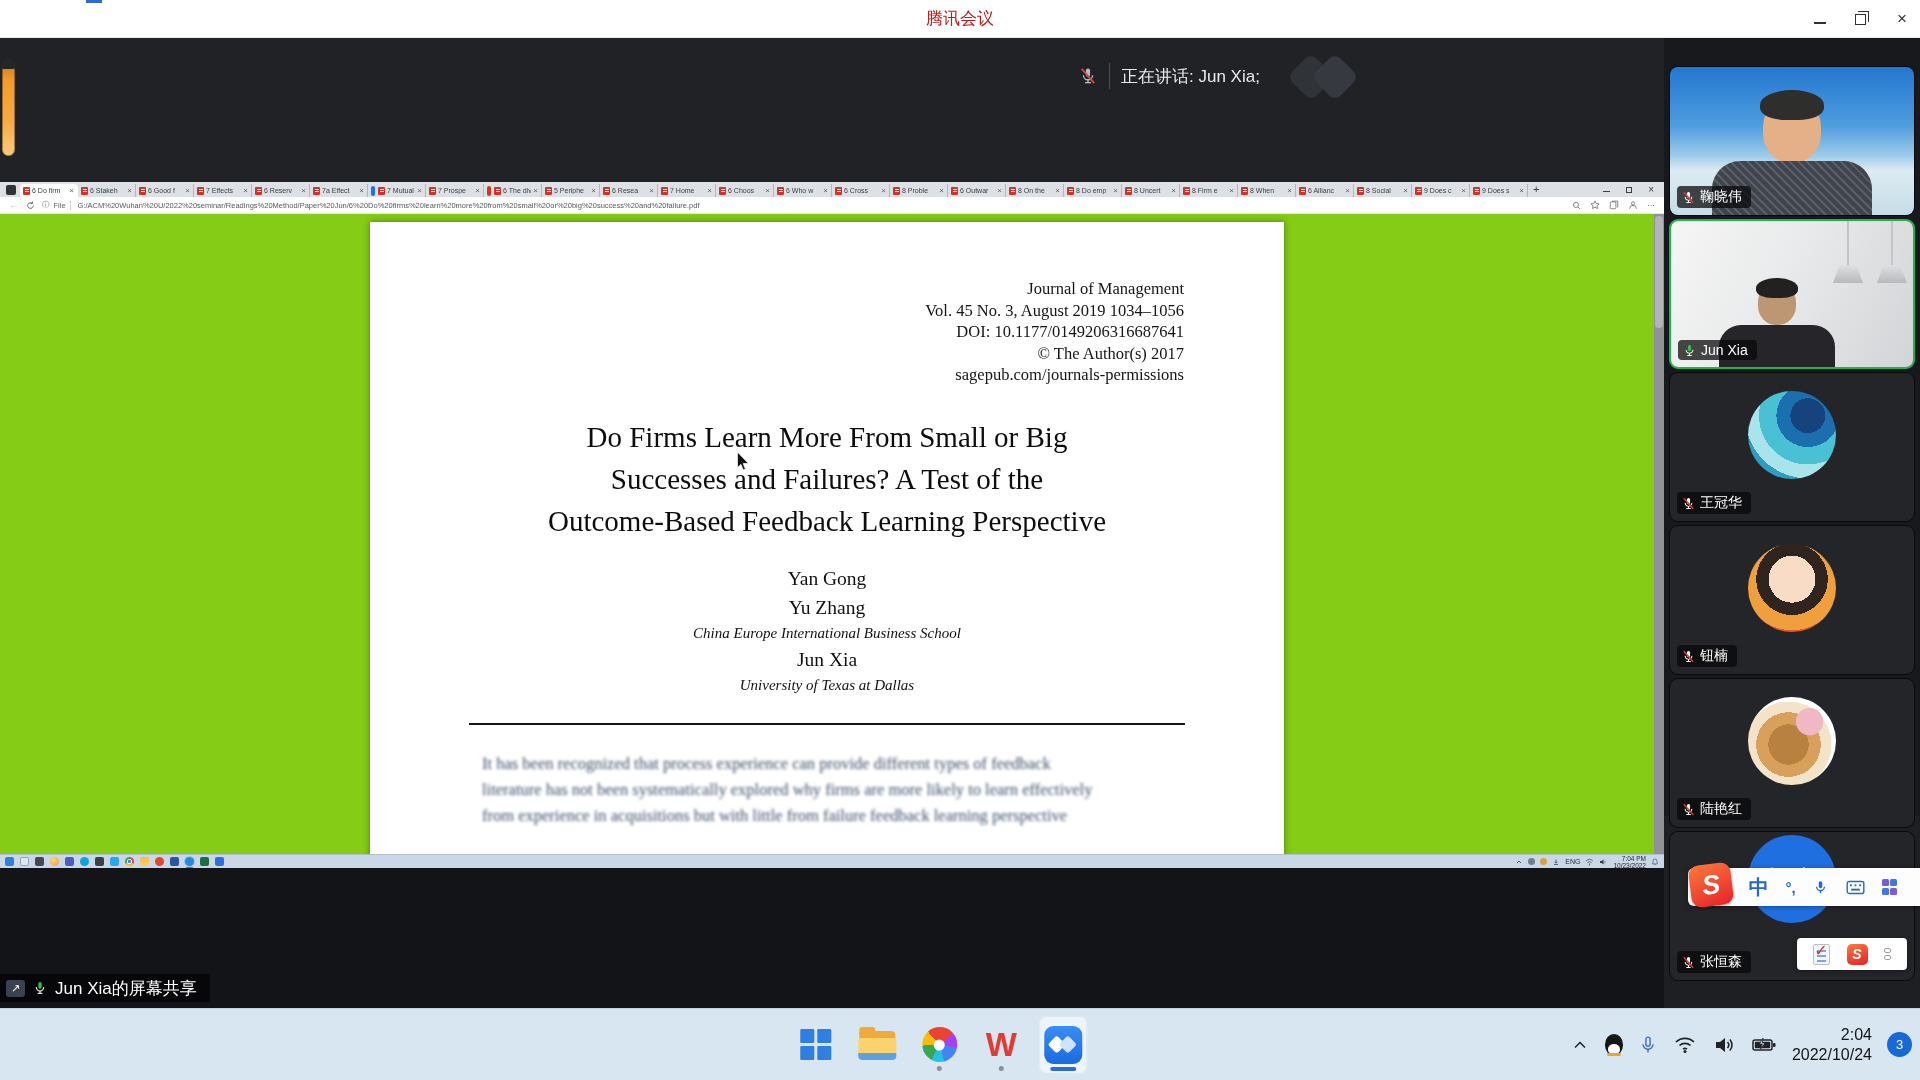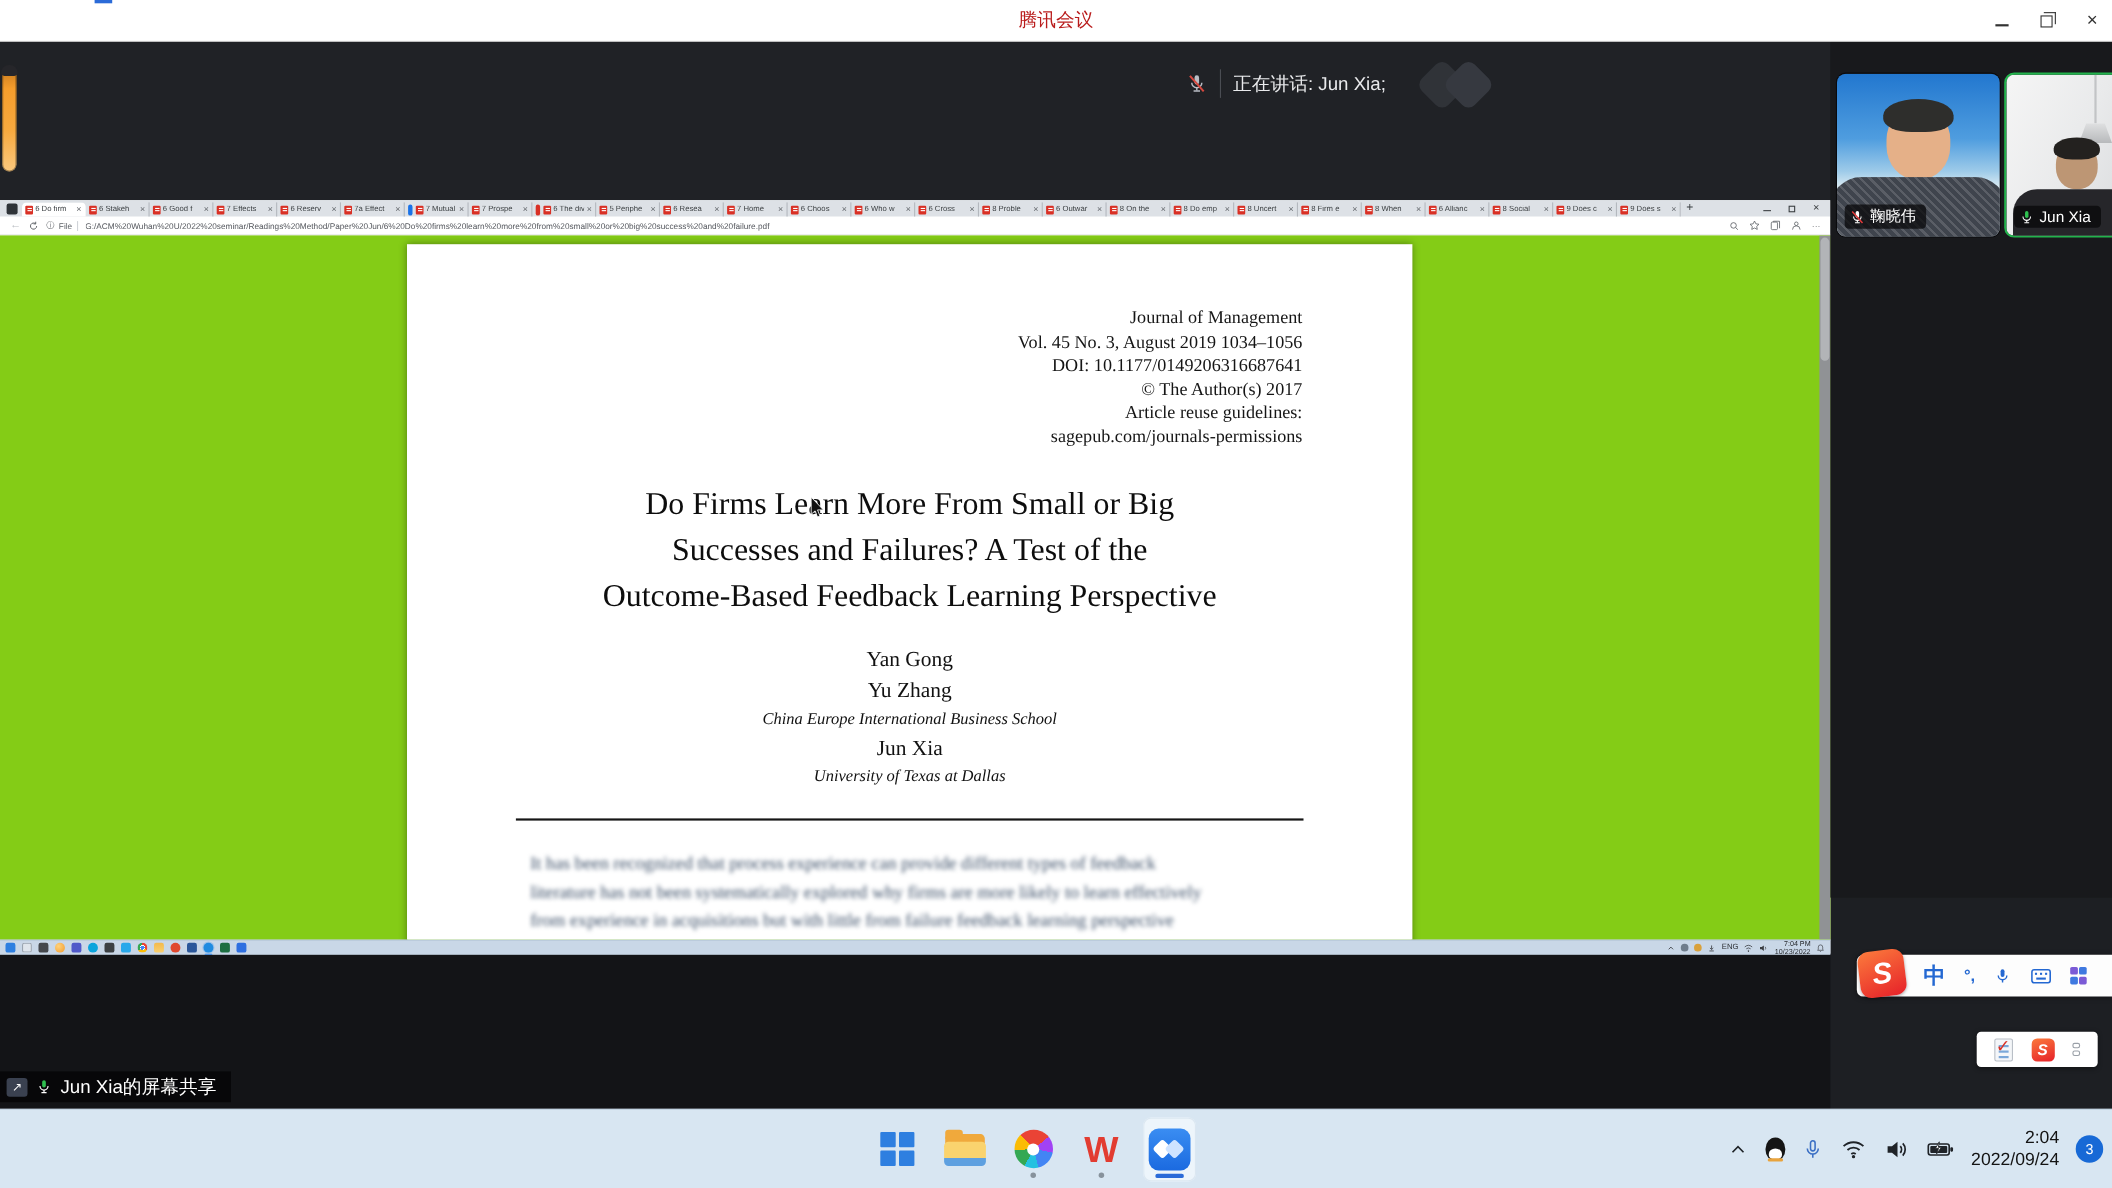--- a/index.html
+++ b/index.html
@@ -80,21 +80,21 @@
 .s-ico.active::after{content:"";position:absolute;left:1px;right:1px;bottom:-2px;height:1.5px;background:#2e7fe0;border-radius:1px}
 .s-tray{margin-left:auto;display:flex;align-items:center;gap:5px;color:#2a2d31;font-size:7px}
 .s-clock{font-size:6.5px;line-height:7px;text-align:right;color:#26282c}
 .s-tray svg{display:block}
 
 
 .share-label{position:absolute;left:0;top:936px;height:28px;background:rgba(6,6,8,.88);display:flex;align-items:center;gap:7px;padding:0 13px 0 6px;color:#fff;font-size:17px;z-index:6}
 .share-screen-ico{width:19px;height:17px;background:#3a4150;border-radius:3px;color:#fff;font-size:11px;display:flex;align-items:center;justify-content:center}
 
 
-.sidebar{position:absolute;left:1664px;top:38px;width:256px;height:778px;background:#18191c;padding:28px 5px 0;display:flex;flex-direction:row;gap:3px}
+.sidebar{position:absolute;left:1664px;top:38px;width:256px;height:778px;background:#18191c;padding:28px 5px 0;display:flex;flex-direction:column;gap:3px}
 .tile{position:relative;flex:0 0 150px;height:150px;border-radius:9px;background:#232529;border:1px solid #0a0a0c;overflow:hidden}
 .tile.is-speaking{border:2px solid #23b34d}
 .scene{position:absolute;inset:0}
 [data-style="video-sky"] .scene{background:linear-gradient(180deg,#2277cf 0%,#4f9ddf 40%,#9ecbe9 60%,#dcebf2 70%,#c6dde9 100%)}
 [data-style="video-office"] .scene{background:linear-gradient(115deg,#f5f5f5 0%,#e9eaeb 45%,#d2d4d7 100%)}
 .person,.decor{display:none}
 [data-style^="video"] .person{display:block;position:absolute;inset:0}
 .p-head{position:absolute;left:50%;transform:translateX(-50%);background:#e5b088;border-radius:46%}
 .p-body{position:absolute;left:50%;transform:translateX(-50%)}
 [data-style="video-sky"] .p-head{top:30px;width:58px;height:66px}
@@ -430,21 +430,20 @@
       </div>
 
       <div class="pdfarea">
         <div class="pdf-page">
           <div class="doc-header">
 
           <div>Journal of Management</div>
               <div>Vol. 45 No. 3, August 2019 1034–1056</div>
               <div>DOI: 10.1177/0149206316687641</div>
               <div>© The Author(s) 2017</div>
-              <div>Article reuse guidelines:</div>
               <div>sagepub.com/journals-permissions</div>
             </div>
           <div class="doc-title">
 
           <div>Do Firms Learn More From Small or Big</div>
               <div>Successes and Failures? A Test of the</div>
               <div>Outcome-Based Feedback Learning Perspective</div>
             </div>
           <div class="doc-authors">
 
@@ -746,19 +745,19 @@
           <path d="M15.5 8a4.5 4.5 0 0 1 0 6M17.8 5.5a8 8 0 0 1 0 11" fill="none" stroke="#1f2328" stroke-width="1.6"></path>
         </svg>
       <svg width="26" height="20" viewBox="0 0 26 20">
           <rect x="2" y="5" width="19" height="10" rx="2" fill="none" stroke="#1f2328" stroke-width="1.5"></rect>
           <rect x="22" y="8" width="2.5" height="4" rx="1" fill="#1f2328"></rect>
           <rect x="3.8" y="6.8" width="15.4" height="6.4" rx="1" fill="#1f2328"></rect>
           <path d="M12 3L8.5 9h2.8L9.5 14l4.5-6h-2.8z" fill="#fff" stroke="#1f2328" stroke-width="0.8"></path>
         </svg>
       <div class="clock">
         <div>2:04</div>
-        <div>2022/09/24</div>
+        <div>2022/10/24</div>
       </div>
       <div class="badge">3</div>
     </div>
   </div>
 
 </div>
 
 </body></html>

